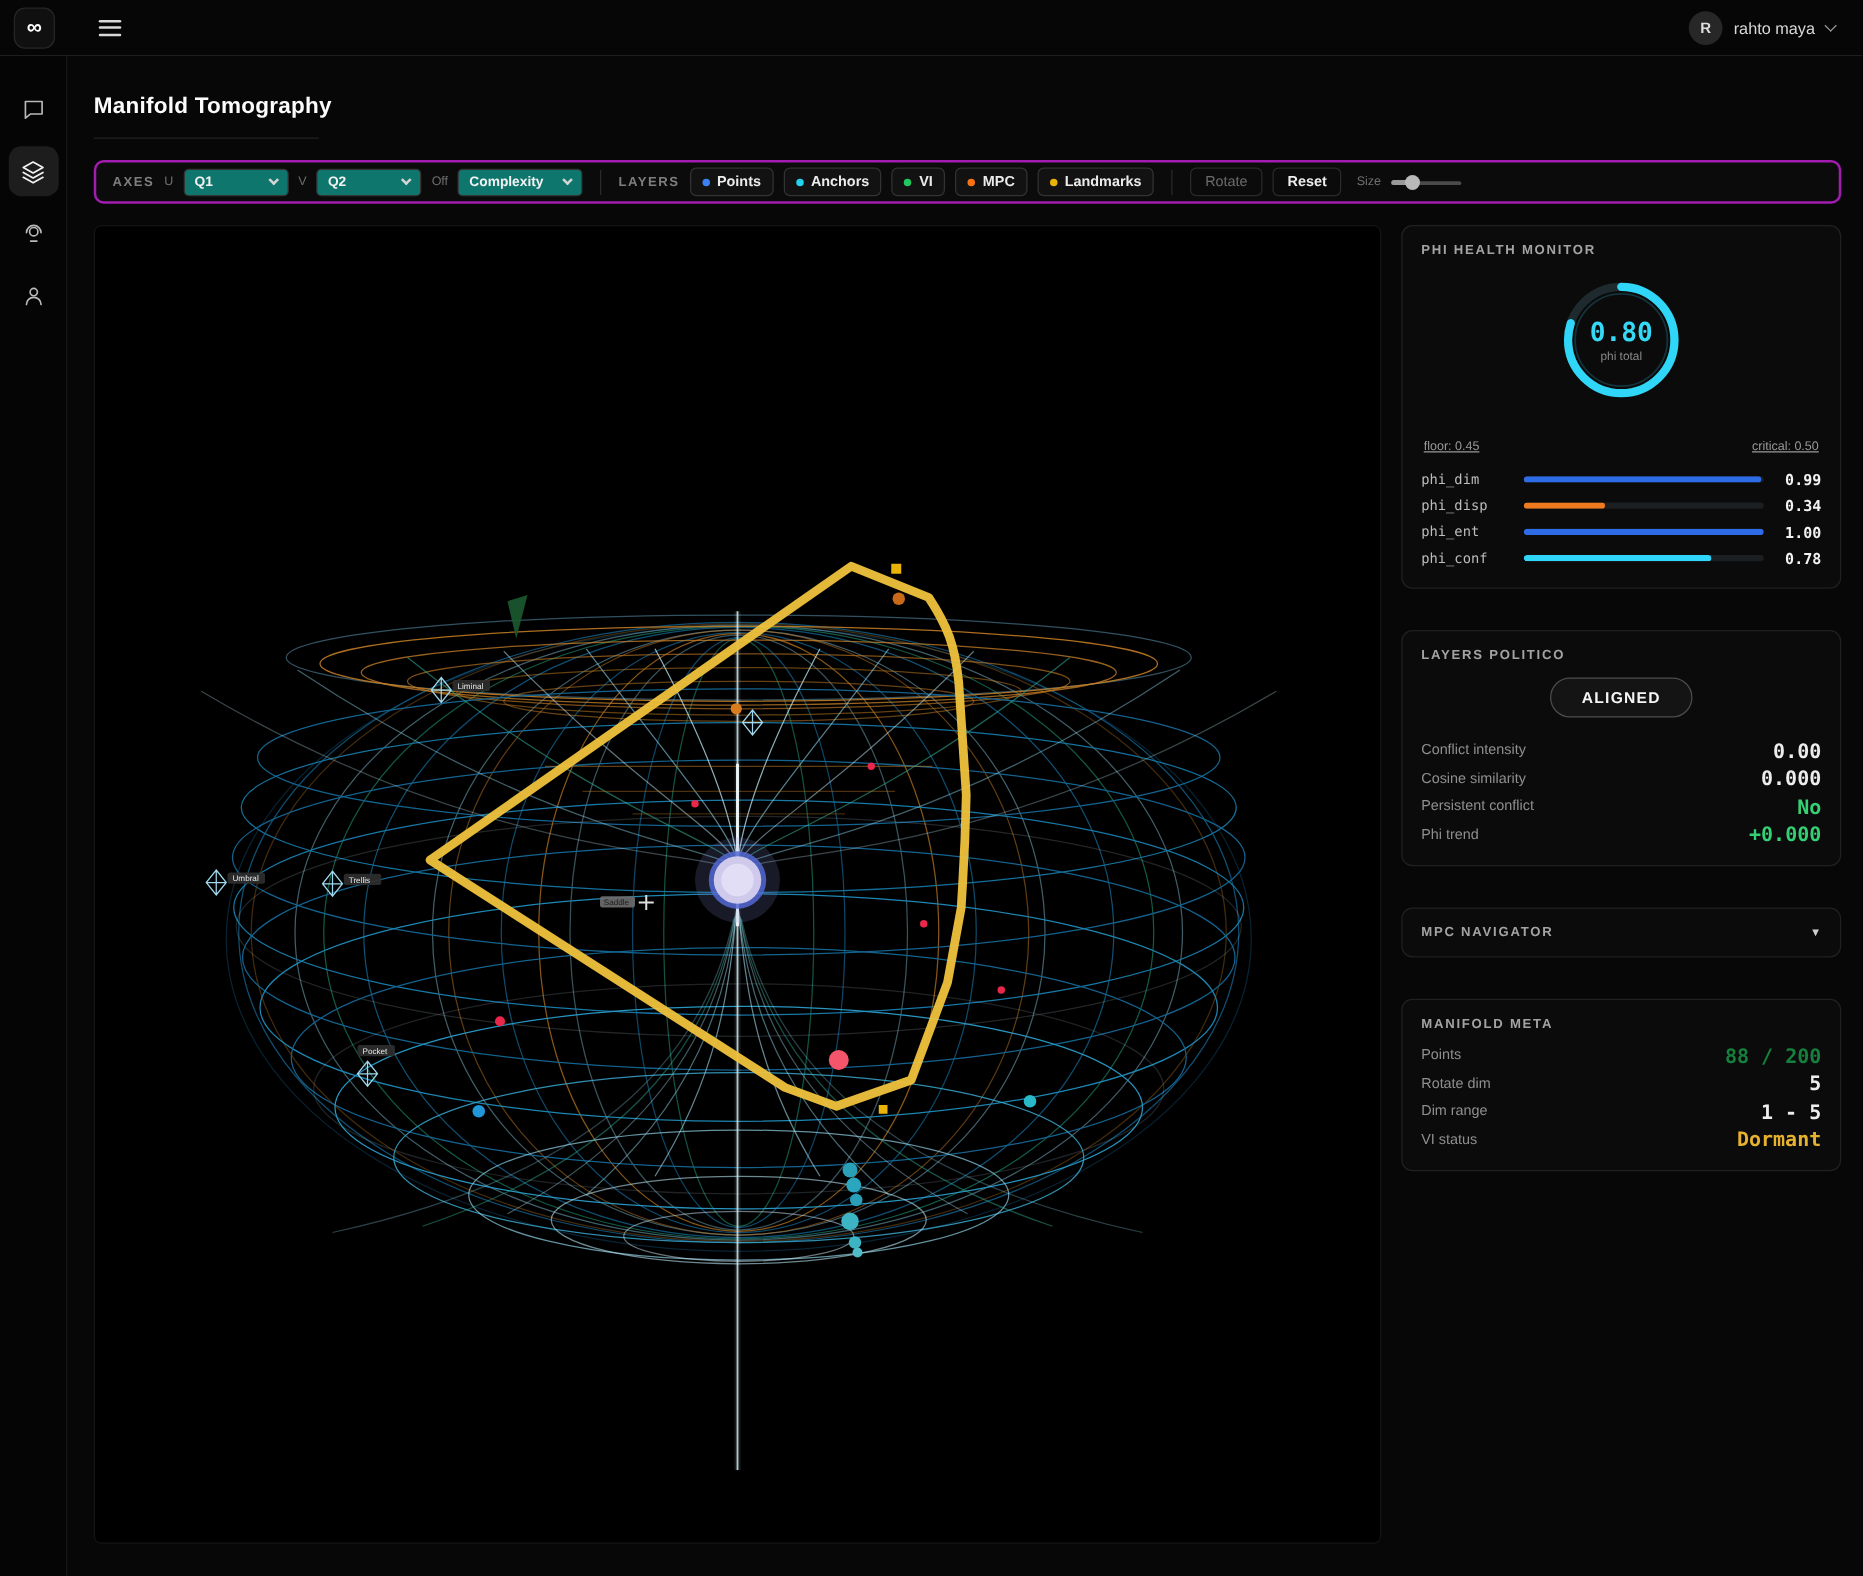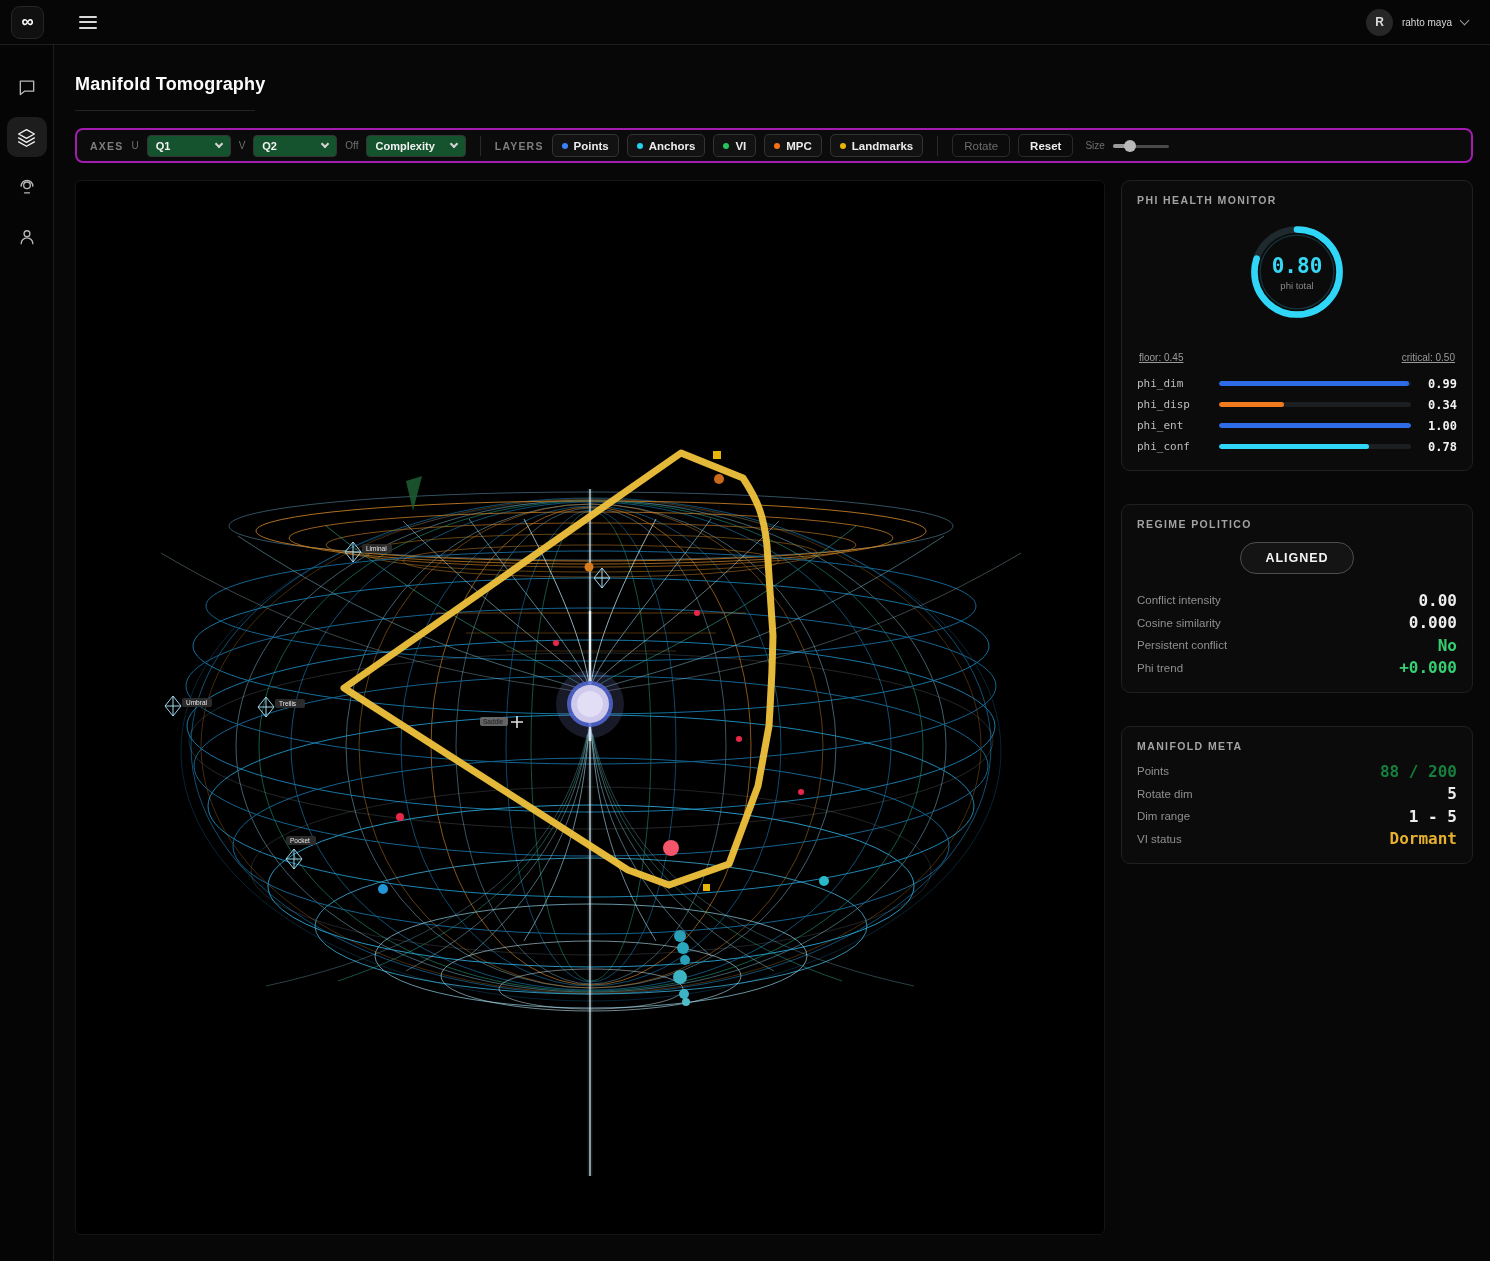--- a/index.html
+++ b/index.html
@@ -13,21 +13,21 @@
   .logo-btn { width:33px; height:33px; margin-left:11px; border-radius:9px;
               background:#101010; border:1px solid #262626; color:#fff;
               display:flex; align-items:center; justify-content:center;
               font-size:17px; font-weight:700; cursor:pointer; }
   .hamburger { margin-left:35px; width:18px; height:13px; display:flex;
                flex-direction:column; justify-content:space-between; cursor:pointer; }
   .hamburger span { display:block; height:2px; background:#d9d9d9; border-radius:1px; }
   .topbar-right { margin-left:auto; margin-right:22px; display:flex; align-items:center; gap:9px; cursor:pointer; }
   .avatar { width:27px; height:27px; border-radius:50%; background:#272727; color:#ddd;
             font-size:12px; font-weight:700; display:flex; align-items:center; justify-content:center; }
-  .username { font-size:10px; color:#d9d9d9; }
+  .username { font-size:13px; color:#d9d9d9; }
   .chev-down { width:7px; height:7px; border-right:1.5px solid #9a9a9a; border-bottom:1.5px solid #9a9a9a;
                transform:rotate(45deg); margin-top:-3px; }
 
   
   .shell { display:flex; height:1216px; }
   .sidebar { width:54px; background:#050505; border-right:1px solid #1c1c1c;
              display:flex; flex-direction:column; align-items:center; padding-top:22px; gap:10px; }
   .side-item { width:40px; height:40px; border-radius:10px; display:flex;
                align-items:center; justify-content:center; cursor:pointer; }
   .side-item.active { background:#1d1d1d; }
@@ -37,21 +37,21 @@
   .content { flex:1; background:#070707; padding:0 17px 0 21px; }
 
   .page-title { margin-top:29px; font-size:18px; font-weight:700; color:#fcfcfc; letter-spacing:.2px; }
   .title-rule { width:180px; height:1px; background:#232323; margin-top:15px; }
 
   
   .toolbar { margin-top:17px; height:35px; border:2px solid #a21caf; border-radius:8px;
              background:#0b0b0b; display:flex; align-items:center; padding:0 13px; gap:8px; }
   .tb-label { font-size:10.5px; letter-spacing:1.2px; color:#7e7e7e; font-weight:600; }
   .tb-sub { font-size:10px; color:#6f6f6f; }
-  .select { height:22px; background:#14532d; border:1px solid #343434; border-radius:4px;
+  .select { height:22px; background:#0f766e; border:1px solid #343434; border-radius:4px;
             display:flex; align-items:center; gap:16px; padding:0 8px; cursor:pointer; }
   .select .sel-val { font-size:11px; font-weight:700; color:#f2f2f2; }
   .select .chev { width:6px; height:6px; border-right:2px solid #d5d5d5; border-bottom:2px solid #d5d5d5;
                   transform:rotate(45deg); margin-top:-3px; }
   .tb-divider { width:1px; height:20px; background:#2a2a2a; margin:0 6px; }
   .chip { height:23px; background:#121212; border:1px solid #333; border-radius:5px;
           display:flex; align-items:center; gap:6px; padding:0 9px; cursor:pointer; }
   .chip .dot { width:6px; height:6px; border-radius:50%; }
   .chip .chip-label { font-size:11.5px; font-weight:600; color:#ececec; }
   .tb-btn { height:23px; border:1px solid #2b2b2b; border-radius:5px; background:transparent;
@@ -392,40 +392,46 @@
           <div class="metric-row">
             <span class="metric-name mono">phi_conf</span>
             <div class="metric-track">
                 <div class="metric-fill" style="width: 78%; background-color: rgb(47, 214, 247);"></div>
               </div>
             <span class="metric-val mono">0.78</span>
           </div>
         </div>
 
         <div class="panel">
-          <div class="panel-title">REGIME POLITICO</div>
+          <div class="panel-title">LAYERS POLITICO</div>
           <span class="pill">ALIGNED</span>
           <div class="kv-row">
             <span class="kv-label">Conflict intensity</span>
             <span class="kv-val mono" style="color: rgb(237, 237, 237);">0.00</span>
           </div>
           <div class="kv-row">
             <span class="kv-label">Cosine similarity</span>
             <span class="kv-val mono" style="color: rgb(237, 237, 237);">0.000</span>
           </div>
           <div class="kv-row">
             <span class="kv-label">Persistent conflict</span>
             <span class="kv-val mono" style="color: rgb(53, 208, 115);">No</span>
           </div>
           <div class="kv-row">
             <span class="kv-label">Phi trend</span>
             <span class="kv-val mono" style="color: rgb(53, 208, 115);">+0.000</span>
           </div>
         </div>
 
+        <div class="panel">
+          <div class="mpc-row">
+            <span class="panel-title">MPC NAVIGATOR</span>
+            <span class="mpc-caret">▼</span>
+          </div>
+        </div>
 
         <div class="panel">
           <div class="panel-title" style="margin-bottom:8px">MANIFOLD META</div>
           <div class="kv-row">
             <span class="kv-label">Points</span>
             <span class="kv-val mono" style="color: #15803d;">88 / 200</span>
           </div>
           <div class="kv-row">
             <span class="kv-label">Rotate dim</span>
             <span class="kv-val mono" style="color: rgb(237, 237, 237);">5</span>

